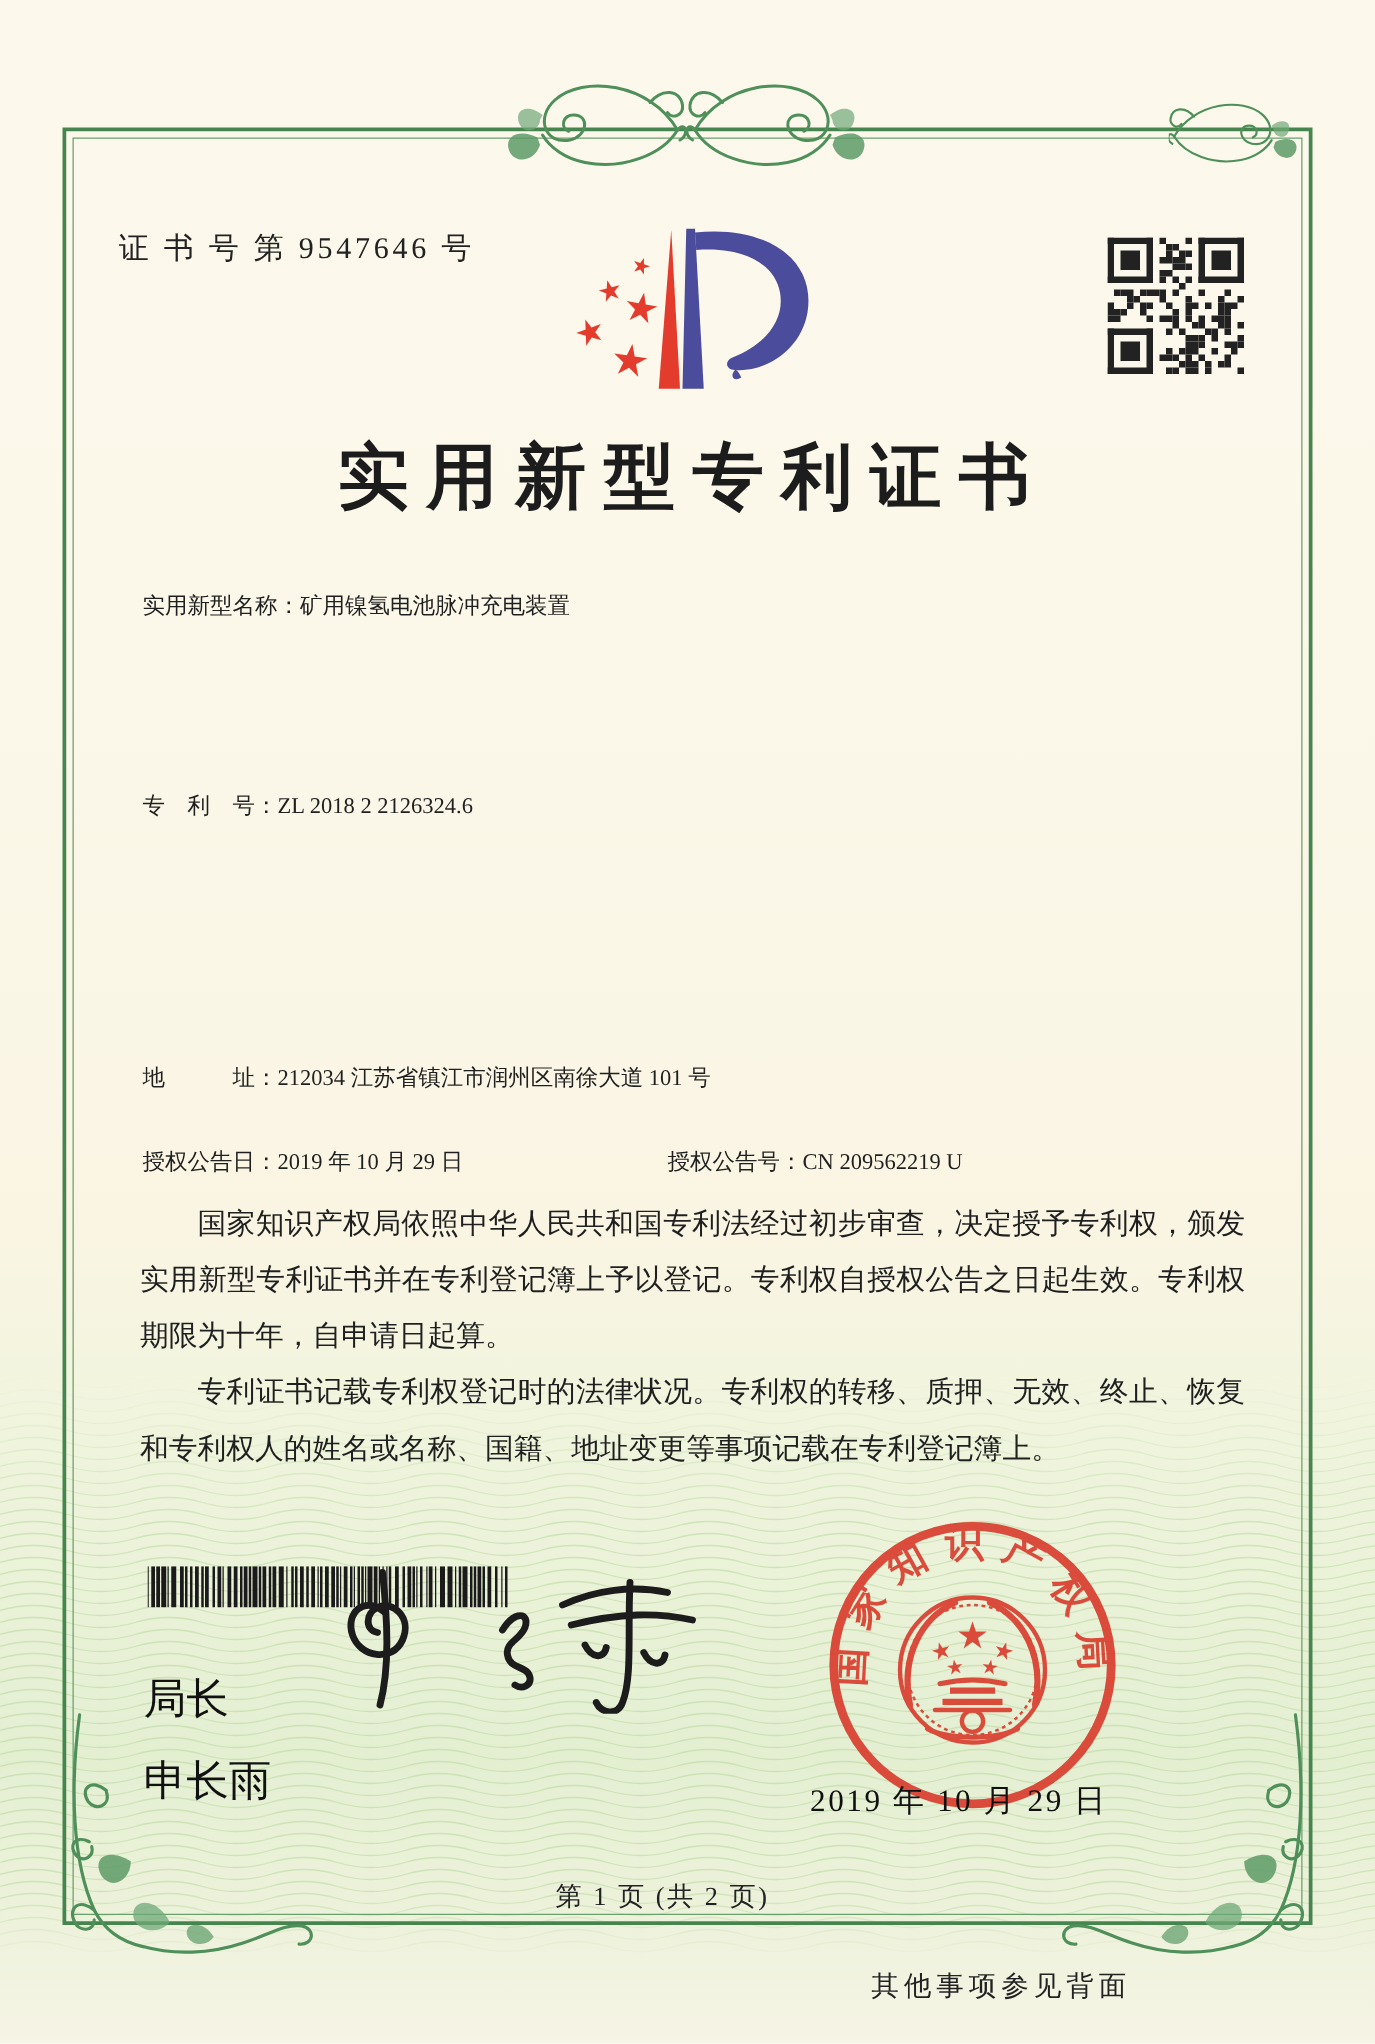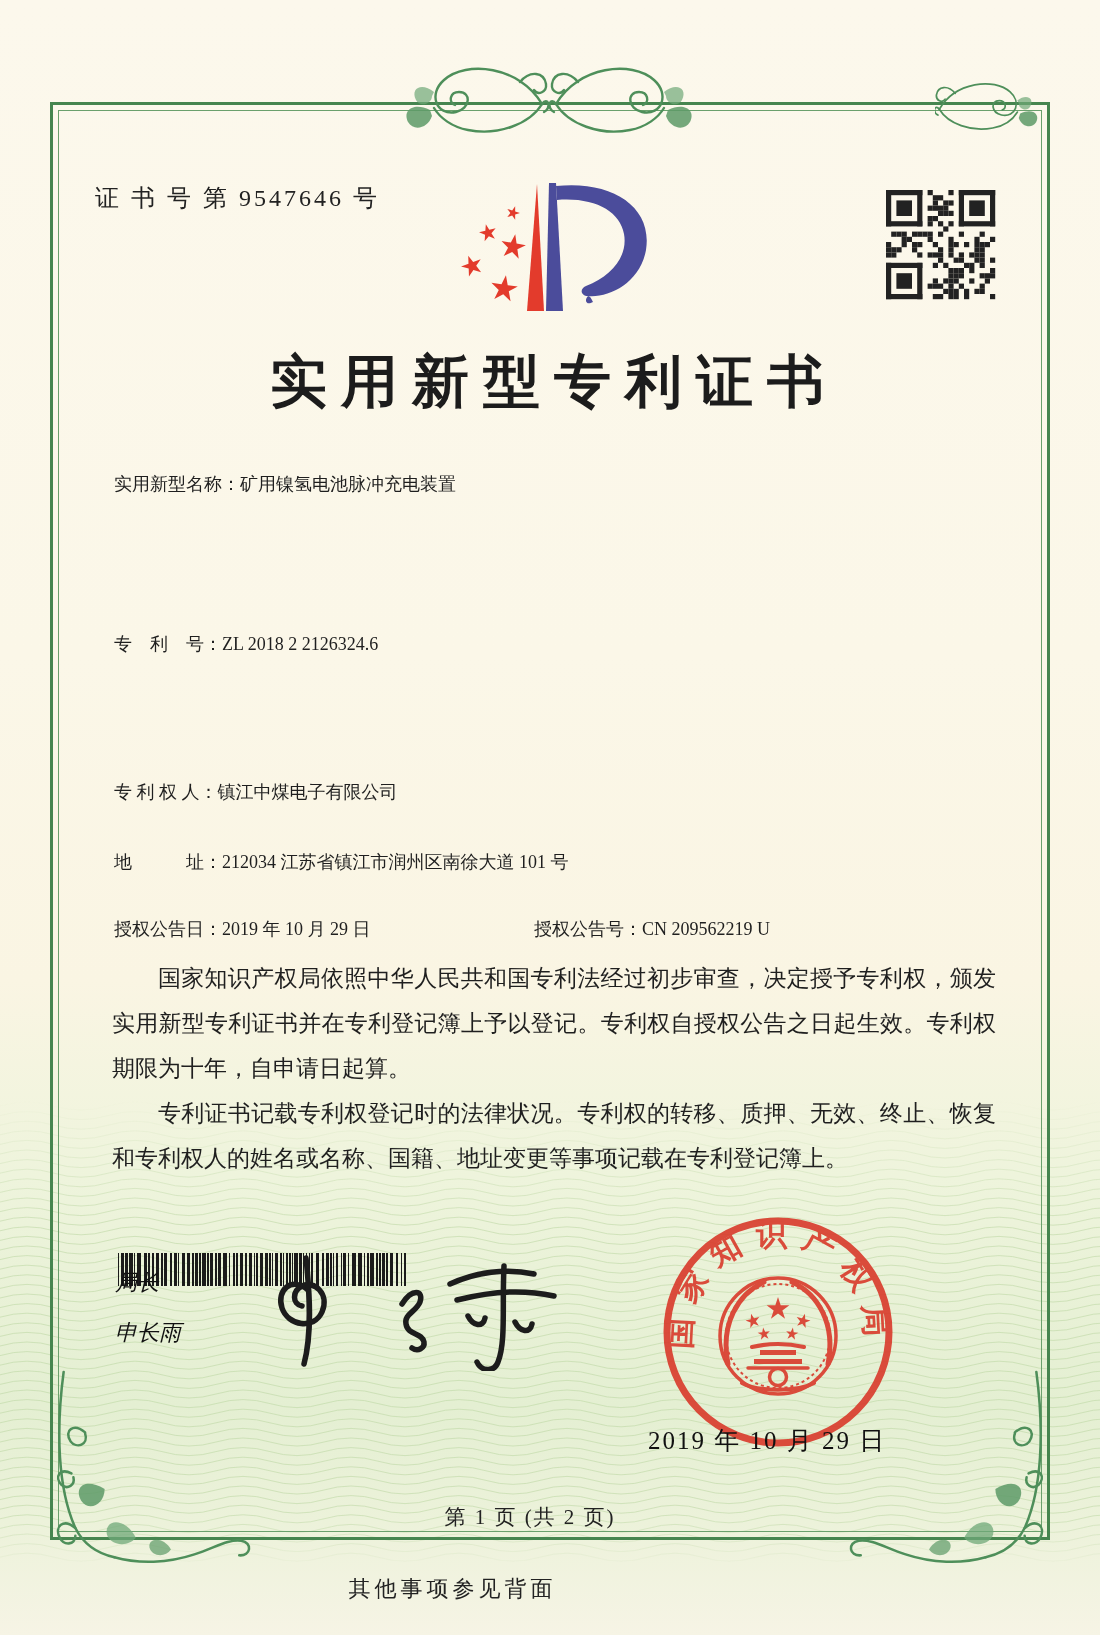--- a/index.html
+++ b/index.html
@@ -45,35 +45,35 @@
   .row-0{top:472px;} .row-1{top:557px;} .row-2{top:632px;}
   .row-3{top:707px;} .row-4{top:780px;} .row-5{top:850px;}
   .row-grant{top:917px;}
   .grant-a{display:inline-block;width:420px;}
   .paras{
     position:absolute;left:112px;top:956px;width:884px;
     font-size:23px;line-height:45px;text-align:justify;color:#1f1f1f;
   }
   .paras p{margin:0;text-indent:2em;}
   .barcode{position:absolute;left:118px;top:1253px;}
-  .signer{position:absolute;left:115px;top:1268px;font-size:22px;color:#111;font-style:italic;}
+  .signer{position:absolute;left:115px;top:1336px;font-size:34px;color:#111;}
   .signer .nm{margin-top:20px;}
   .signature{position:absolute;left:262px;top:1246px;}
   .seal{position:absolute;left:658px;top:1212px;opacity:.9;}
   .seal-date{
     position:absolute;left:648px;top:1424px;
     font-size:25px;letter-spacing:2px;color:#101010;z-index:4;
   }
   .page-footer{
     position:absolute;left:0;top:1503px;width:1020px;
     text-align:center;font-size:21px;letter-spacing:2px;color:#222;padding-left:20px;
   }
   .back-note{
     position:absolute;left:0;top:1574px;width:905px;
-    text-align:center;font-size:22px;letter-spacing:4px;color:#222;
+    text-align:right;font-size:22px;letter-spacing:4px;color:#222;
   }
 </style>
 </head>
 <body>
 
 <div class="page">
 
   <svg class="waves" id="waves" width="1100" height="470" viewBox="0 0 1100 470">
       <path d="M0 6.0 q 27 -8 54 0 t 54 0 q 27 -8 54 0 t 54 0 q 27 -8 54 0 t 54 0 q 27 -8 54 0 t 54 0 q 27 -8 54 0 t 54 0 q 27 -8 54 0 t 54 0 q 27 -8 54 0 t 54 0 q 27 -8 54 0 t 54 0 q 27 -8 54 0 t 54 0 q 27 -8 54 0 t 54 0 q 27 -8 54 0 t 54 0" fill="none" stroke="#b9d5a0" stroke-width="1" opacity="0.55"></path>
       <path d="M0 15.6 q 27 -8 54 0 t 54 0 q 27 -8 54 0 t 54 0 q 27 -8 54 0 t 54 0 q 27 -8 54 0 t 54 0 q 27 -8 54 0 t 54 0 q 27 -8 54 0 t 54 0 q 27 -8 54 0 t 54 0 q 27 -8 54 0 t 54 0 q 27 -8 54 0 t 54 0 q 27 -8 54 0 t 54 0 q 27 -8 54 0 t 54 0" fill="none" stroke="#b9d5a0" stroke-width="1" opacity="0.55"></path>
@@ -318,23 +318,20 @@
     </svg>
 
   <h1 class="title">实用新型专利证书</h1>
 
   <div class="row row-0">
     <span class="lab">实用新型名称：</span><span class="val">矿用镍氢电池脉冲充电装置</span>
   </div>
   <div class="row row-2">
     <span class="lab">专　利　号：</span><span class="val">ZL 2018 2 2126324.6</span>
   </div>
-  <div class="row row-4">
-    <span class="lab">专 利 权 人：</span><span class="val">镇江中煤电子有限公司</span>
-  </div>
   <div class="row row-5">
     <span class="lab">地　　　址：</span><span class="val">212034 江苏省镇江市润州区南徐大道 101 号</span>
   </div>
   <div class="row row-grant">
     <span class="grant-a"><span>授权公告日：</span><span>2019 年 10 月 29 日</span></span><span>授权公告号：</span><span>CN 209562219 U</span>
   </div>
 
   <div class="paras">
     <p>国家知识产权局依照中华人民共和国专利法经过初步审查，决定授予专利权，颁发实用新型专利证书并在专利登记簿上予以登记。专利权自授权公告之日起生效。专利权期限为十年，自申请日起算。</p>
     <p>专利证书记载专利权登记时的法律状况。专利权的转移、质押、无效、终止、恢复和专利权人的姓名或名称、国籍、地址变更等事项记载在专利登记簿上。</p>

